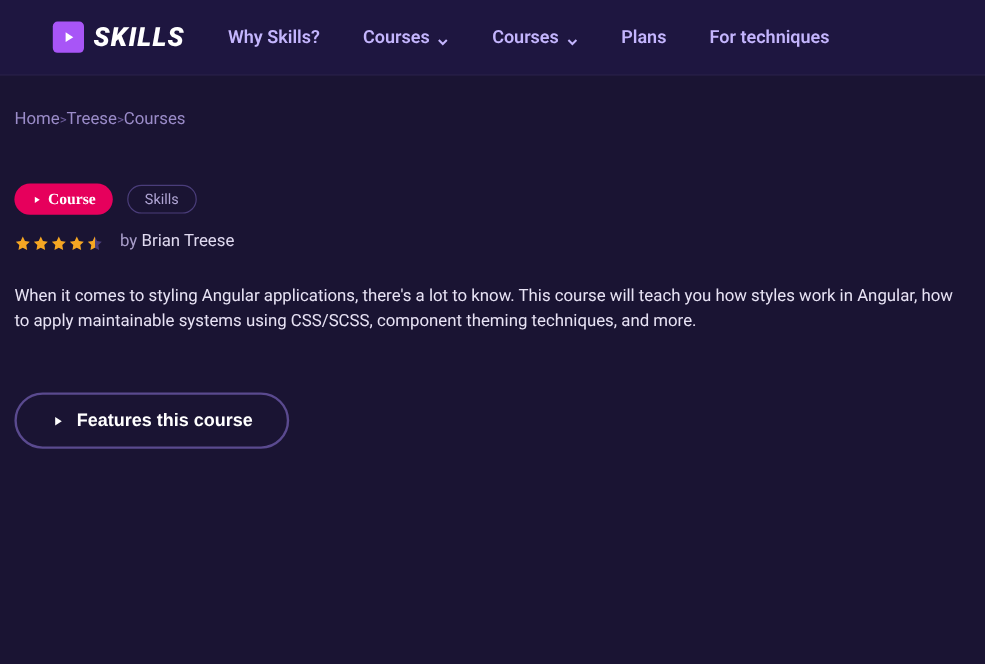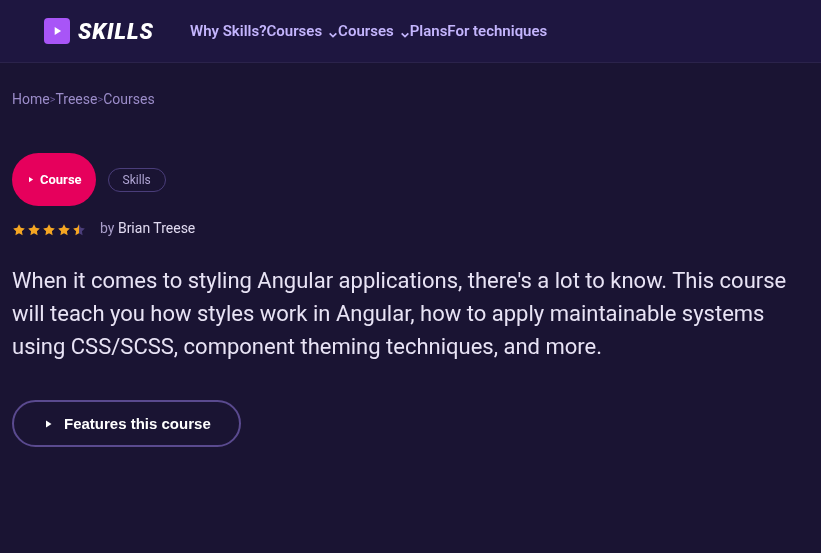--- a/index.html
+++ b/index.html
@@ -31,21 +31,21 @@
     .logo-icon {
       width: 26px;
       height: 26px;
       background: #a855f7;
       border-radius: 4px;
       display: flex;
       align-items: center;
       justify-content: center;
     }
     .logo-icon svg { width: 14px; height: 14px; fill: #fff; }
-    .nav-links { display: flex; align-items: center; justify-content: center; }
+    .nav-links { display: flex; gap: 36px; align-items: center; justify-content: center; }
     .nav-link {
       color: #c4b5fd;
       font-size: 15px;
       font-weight: 600;
       display: flex;
       align-items: center;
       gap: 6px;
       cursor: pointer;
     }
     .chevron { width: 10px; height: 10px; }
@@ -58,26 +58,27 @@
       color: #9b8cc9;
       font-size: 14px;
       margin-bottom: 46px;
     }
     .breadcrumb-link { color: #9b8cc9; cursor: pointer; }
     .breadcrumb-sep { color: #6b5b99; font-size: 11px; }
     .tags { display: flex; gap: 12px; align-items: center; margin-bottom: 14px; }
     .tag-pink {
       background: #e6005c;
       border-radius: 999px;
-      padding: 19px 14px;
+      padding: 5px 14px;
       display: flex;
       align-items: center;
       gap: 5px;
       font-size: 13px;
       font-weight: 700;
+      font-family: Liberation Serif, serif;
     }
     .tag-pink svg { width: 9px; height: 9px; fill: #fff; }
     .tag-outline {
       border: 1px solid #4a3d7a;
       border-radius: 999px;
       padding: 4px 14px;
       font-size: 12px;
       color: #b0a5d4;
     }
     .title {
@@ -86,24 +87,24 @@
       margin-bottom: 18px;
       letter-spacing: -0.5px;
     }
     .meta { display: flex; align-items: flex-end; gap: 14px; margin-bottom: 28px; }
     .stars { display: flex; gap: 1px; }
     .star { width: 14px; height: 14px; }
     .star svg { width: 100%; height: 100%; }
     .author { color: #e0daf0; font-size: 14px; }
     .author-prefix { color: #a89dc9; }
     .description {
-      font-size: 22px;
+      font-size: 14px;
       line-height: 1.5;
       color: #e8e3f5;
-      margin-bottom: 37px;
+      margin-bottom: 48px;
       max-width: 790px;
     }
     .preview-btn {
       border: 2px solid #5a4a8f;
       background: transparent;
       color: #fff;
       border-radius: 999px;
       padding: 13px 28px;
       font-size: 15px;
       font-weight: 700;

